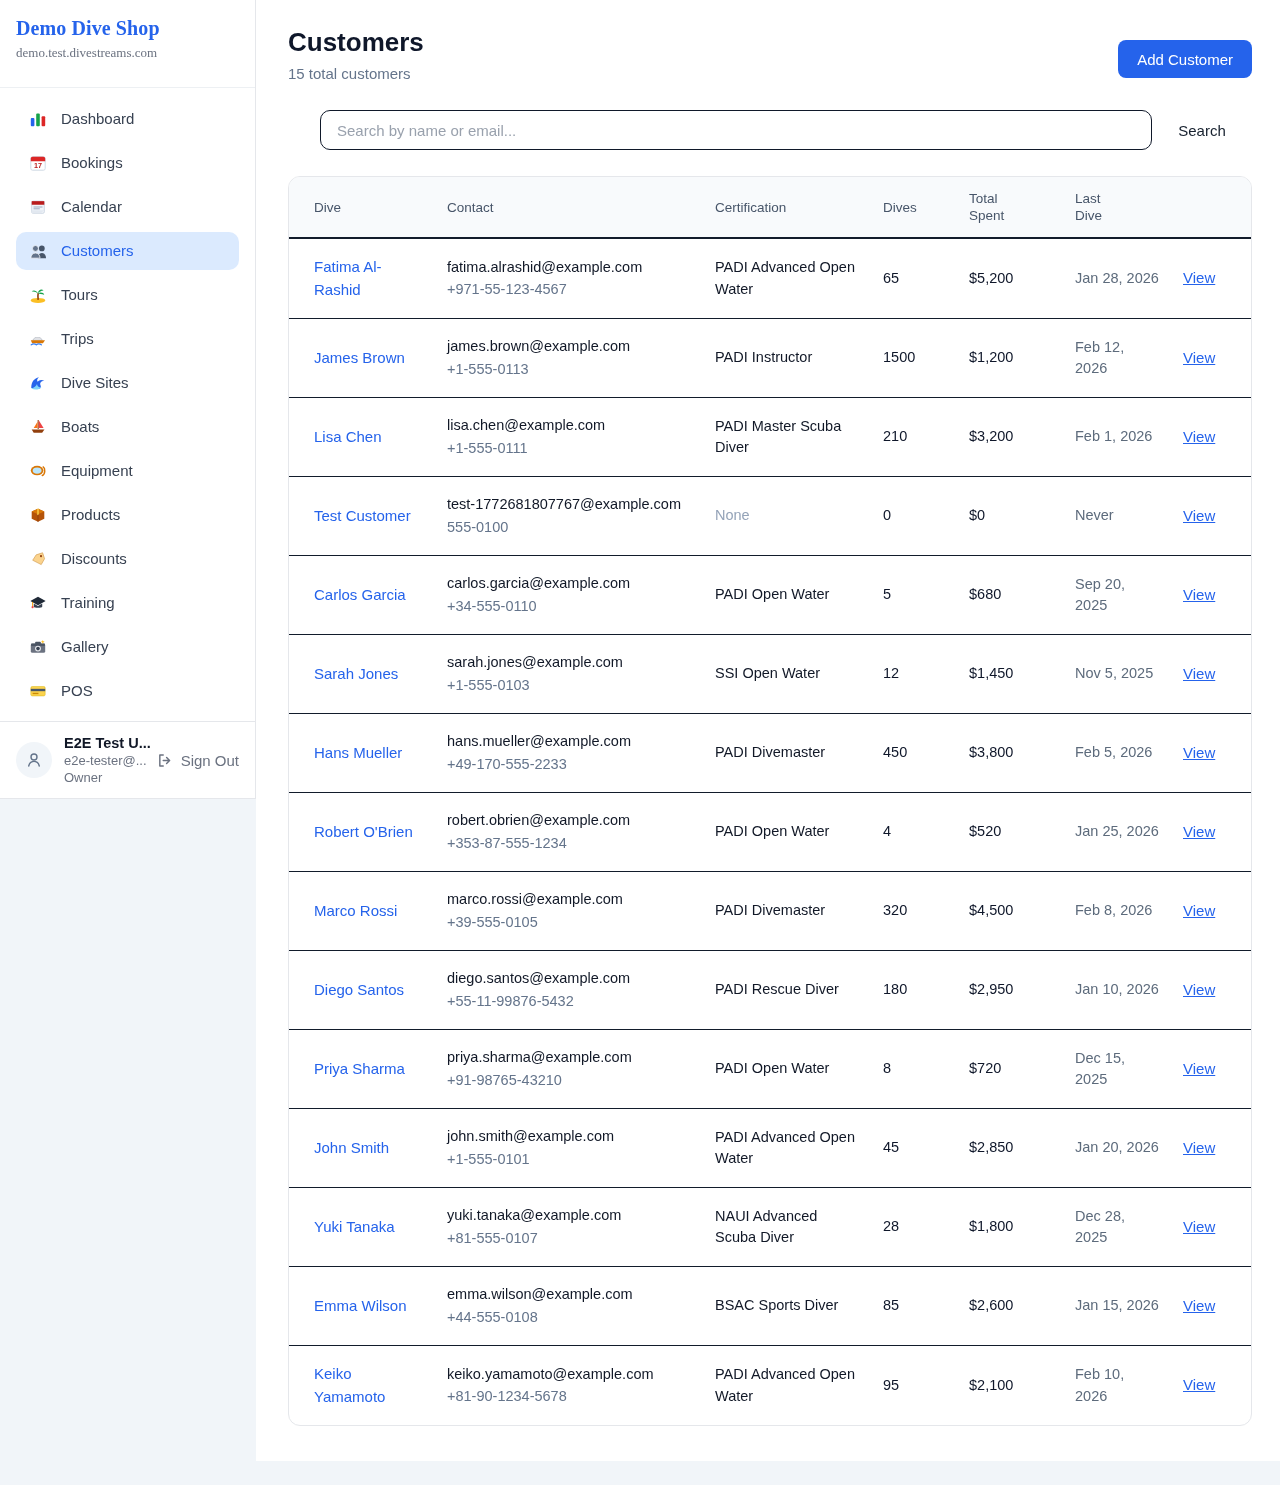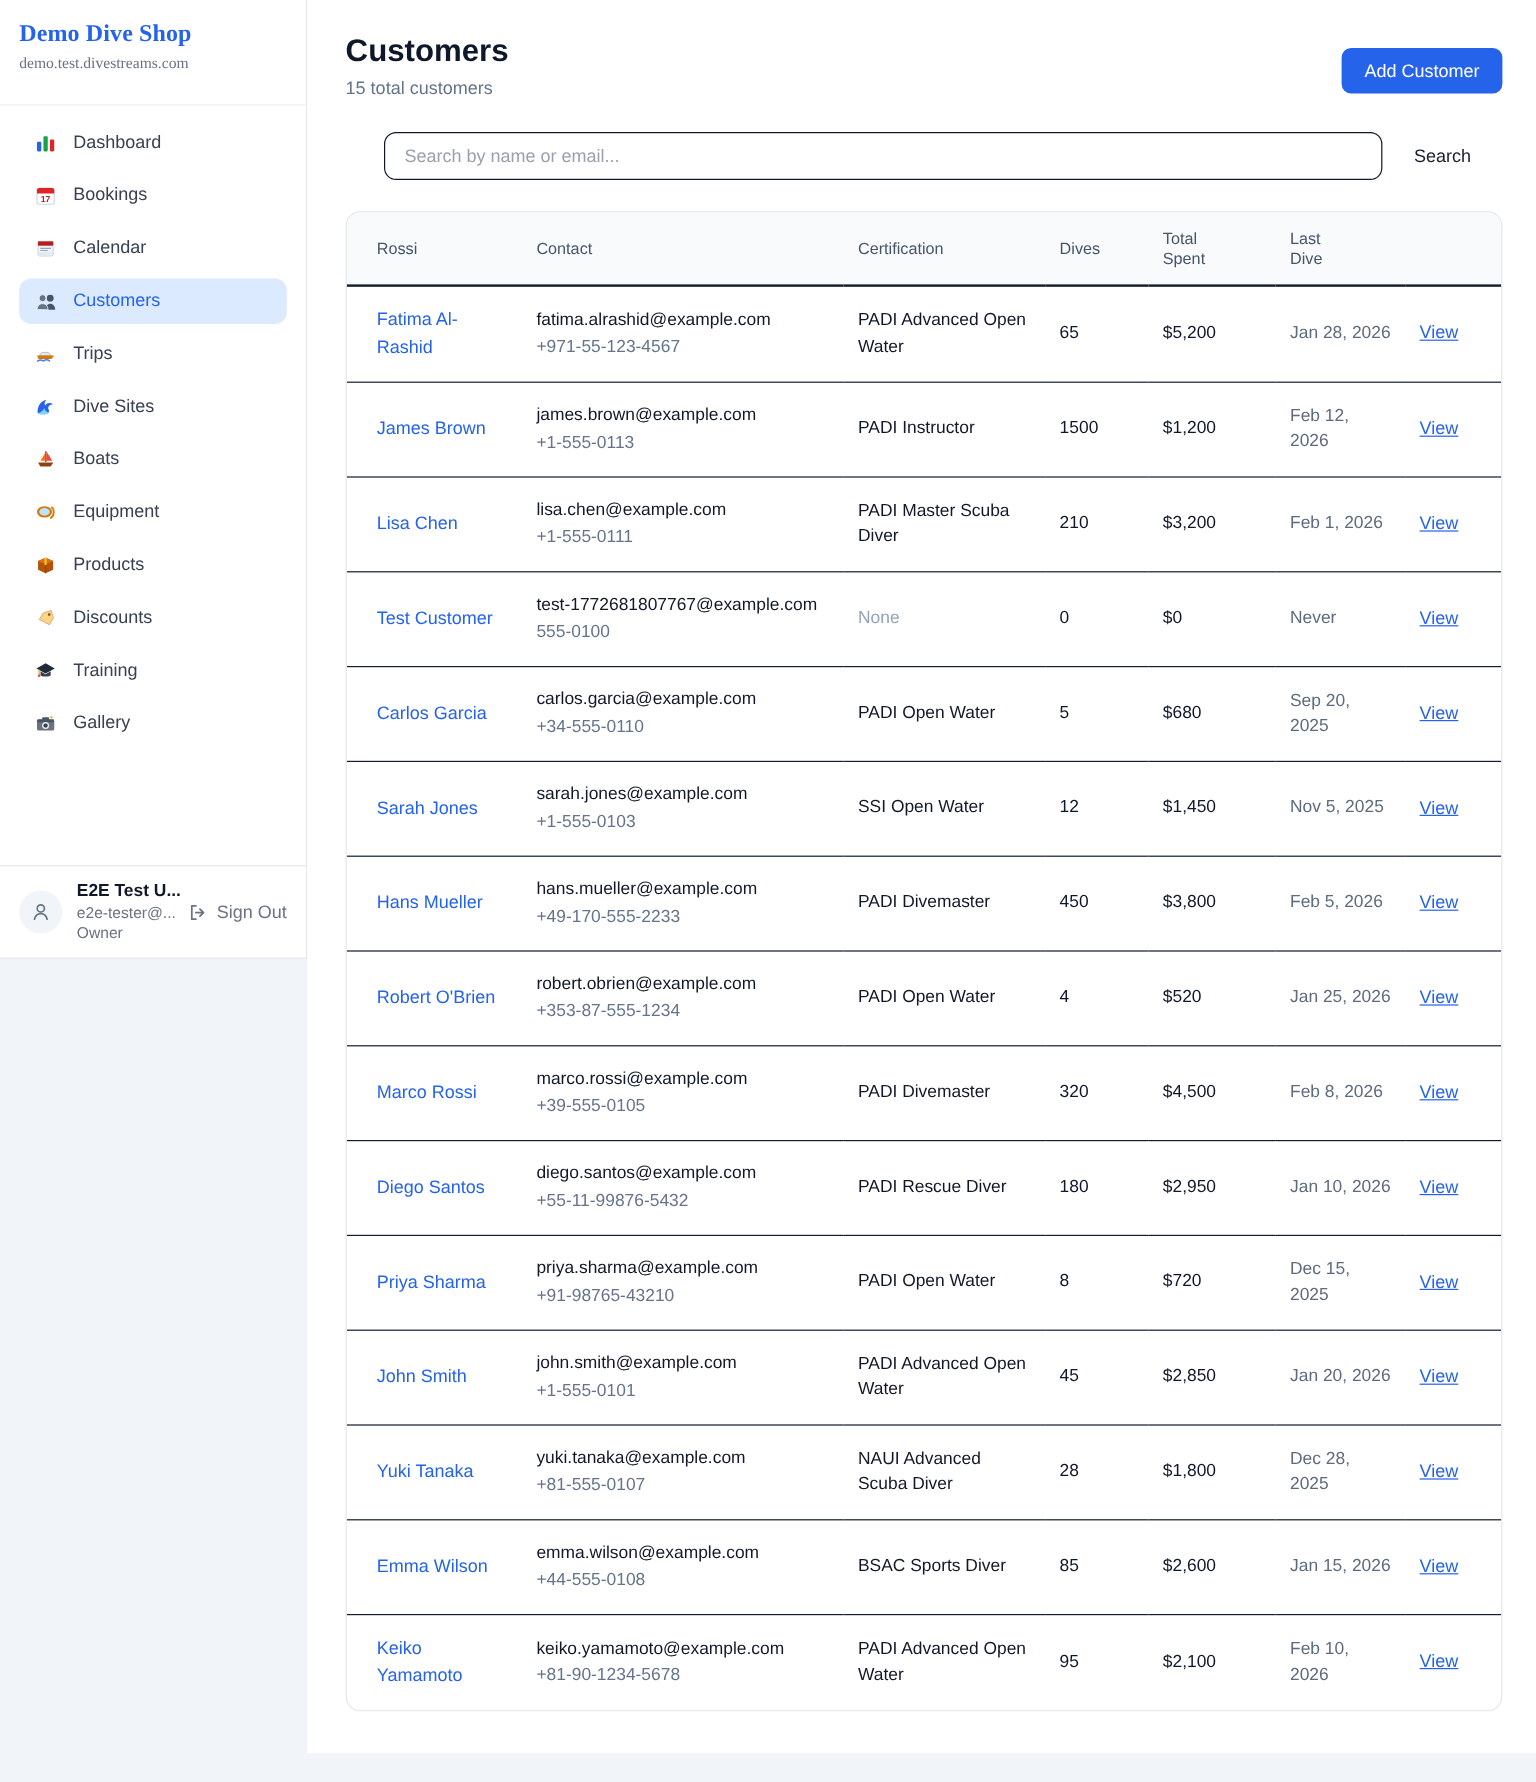--- a/index.html
+++ b/index.html
@@ -140,20 +140,30 @@
               <path d="M9.3 17c0-3.2 1.9-5.3 4.3-5.3s4.3 2.1 4.3 5.3z" fill="#475569"></path>
               <circle cx="6.8" cy="6.8" r="3.1" fill="#64748b" stroke="#f8fafc" stroke-width=".8"></circle>
               <path d="M2 17c0-3.2 2-5.4 4.8-5.4s4.8 2.2 4.8 5.4z" fill="#64748b" stroke="#f8fafc" stroke-width=".8"></path>
             </svg>
           </span>
           <span class="nav-label">Customers</span>
         </div>
         <div class="nav-item">
           <span class="nav-icon">
             <svg width="18" height="18" viewBox="0 0 20 20">
+              <ellipse cx="10" cy="16" rx="8" ry="2.8" fill="#fbbf24"></ellipse>
+              <path d="M10.2 15.5c-.4-3-.4-5.5 0-7.5" stroke="#92400e" stroke-width="1.8" fill="none"></path>
+              <path d="M10 8C8 4.5 4.5 4 3 6.2c2.8-.6 5 .8 7 1.8zM10 8c.3-4 4.2-5 6.2-3-3 .1-4.4 1.9-6.2 3zM10 8c3.2-1.7 6.2-.6 7 1.6-3-1.2-5.2-.3-7-1.6z" fill="#16a34a"></path>
+            </svg>
+          </span>
+          <span class="nav-label">Tours</span>
+        </div>
+        <div class="nav-item">
+          <span class="nav-icon">
+            <svg width="18" height="18" viewBox="0 0 20 20">
               <path d="M6.5 8.5h6l2.5 3h-11z" fill="#e5e7eb" stroke="#9ca3af" stroke-width=".6"></path>
               <path d="M2 11.5h15.8l-2.3 3.2H3.5z" fill="#d97706"></path>
               <path d="M2.5 16.5c2-1.4 3.8-1.4 5.6 0 1.8-1.4 3.8-1.4 5.6 0" stroke="#3b82f6" stroke-width="1.4" fill="none" stroke-linecap="round"></path>
             </svg>
           </span>
           <span class="nav-label">Trips</span>
         </div>
         <div class="nav-item">
           <span class="nav-icon">
             <svg width="18" height="18" viewBox="0 0 20 20">
@@ -222,20 +232,30 @@
             <svg width="18" height="18" viewBox="0 0 20 20">
               <rect x="2" y="6" width="16" height="10.5" rx="1.8" fill="#6b7280"></rect>
               <rect x="2.4" y="6.2" width="15.2" height="2.6" fill="#4b5563"></rect>
               <rect x="6.8" y="4.2" width="6.4" height="2.8" rx="1" fill="#4b5563"></rect>
               <circle cx="10" cy="11.8" r="3.3" fill="#e5e7eb"></circle>
               <circle cx="10" cy="11.8" r="2" fill="#374151"></circle>
               <path d="M15.3 2.2l.6 1.5 1.5.6-1.5.6-.6 1.5-.6-1.5-1.5-.6 1.5-.6z" fill="#fbbf24"></path>
             </svg>
           </span>
           <span class="nav-label">Gallery</span>
+        </div>
+        <div class="nav-item">
+          <span class="nav-icon">
+            <svg width="18" height="18" viewBox="0 0 20 20">
+              <rect x="2" y="5" width="16" height="10.5" rx="1.6" fill="#fcd34d" stroke="#d4b106" stroke-width=".5"></rect>
+              <rect x="2" y="7.6" width="16" height="2.6" fill="#475569"></rect>
+              <rect x="4" y="12" width="6.5" height="1.5" fill="#ca8a04"></rect>
+            </svg>
+          </span>
+          <span class="nav-label">POS</span>
         </div>
       </nav>
     <div class="user-section">
       <div class="avatar">
         <svg width="20" height="20" viewBox="0 0 20 20">
           <circle cx="10" cy="7" r="3" fill="none" stroke="#64748b" stroke-width="1.4"></circle>
           <path d="M4.7 16c.8-3 2.9-4.6 5.3-4.6s4.5 1.6 5.3 4.6" fill="none" stroke="#64748b" stroke-width="1.4" stroke-linecap="round"></path>
         </svg>
       </div>
       <div class="user-info">
@@ -275,21 +295,21 @@
           <col style="width:146px">
             <col style="width:268px">
             <col style="width:168px">
           <col style="width:86px">
             <col style="width:106px">
             <col style="width:108px">
             <col style="width:80px">
         </colgroup>
         <thead>
           <tr>
-              <th>Rossi</th>
+              <th>Dive</th>
               <th>Contact</th>
               <th>Certification</th>
               <th>Dives</th>
               <th>Total Spent</th>
               <th>Last Dive</th>
               <th></th>
             </tr>
         </thead>
         <tbody>
             <tr>

